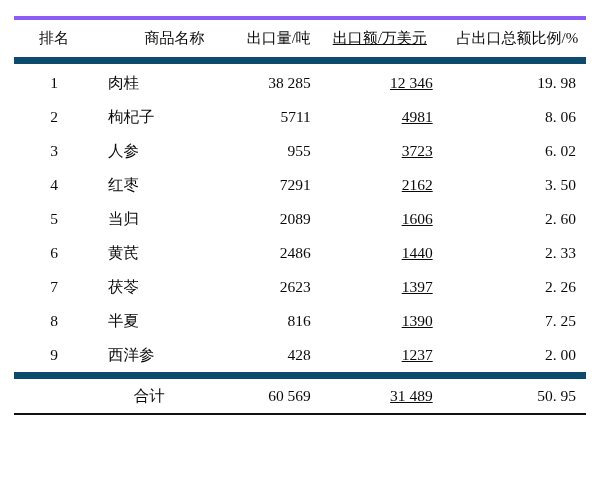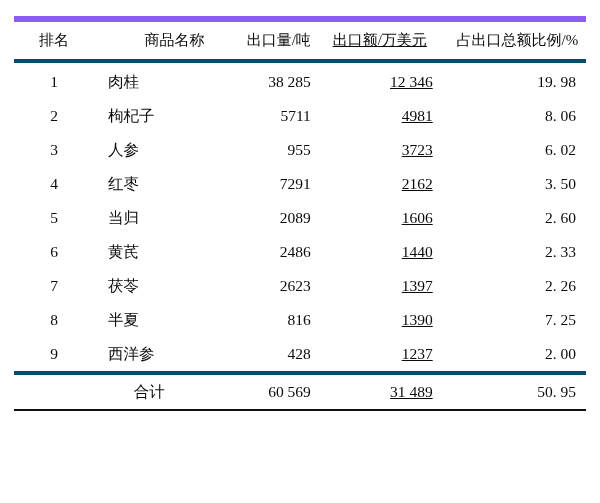--- a/index.html
+++ b/index.html
@@ -40,24 +40,24 @@
     margin-top: 6px;
     font-size: 15.5px;
   }
   table.main thead th {
     font-weight: normal;
     padding: 9px 4px 9px 4px;
     font-size: 15px;
     white-space: nowrap;
   }
   .rule-top {
-    border-top: 6px solid #8b5cf6;
+    border-top: 4px solid #8b5cf6;
   }
   .rule-mid {
-    border-top: 4px solid #0c4a6e;
+    border-top: 7px solid #0c4a6e;
   }
   .rule-bottom {
     border-top: 2px solid #111;
   }
   table.main tbody td {
     padding: 6.5px 4px;
     font-size: 15.5px;
     white-space: nowrap;
   }
   .c-rank { width: 14%; text-align: center; }

